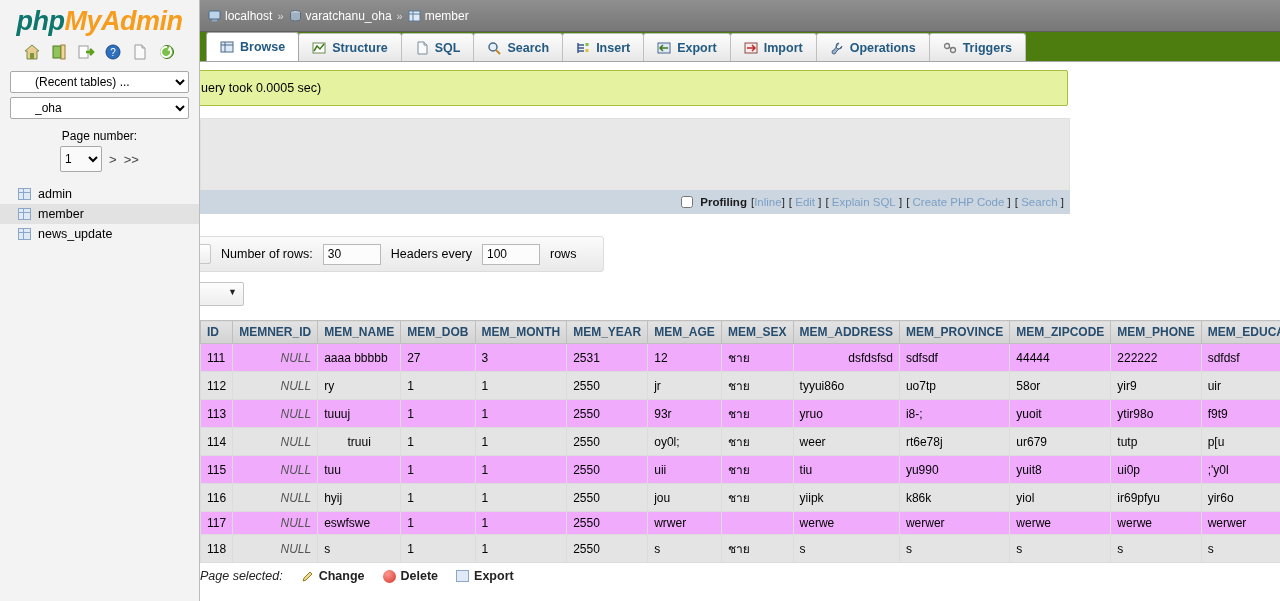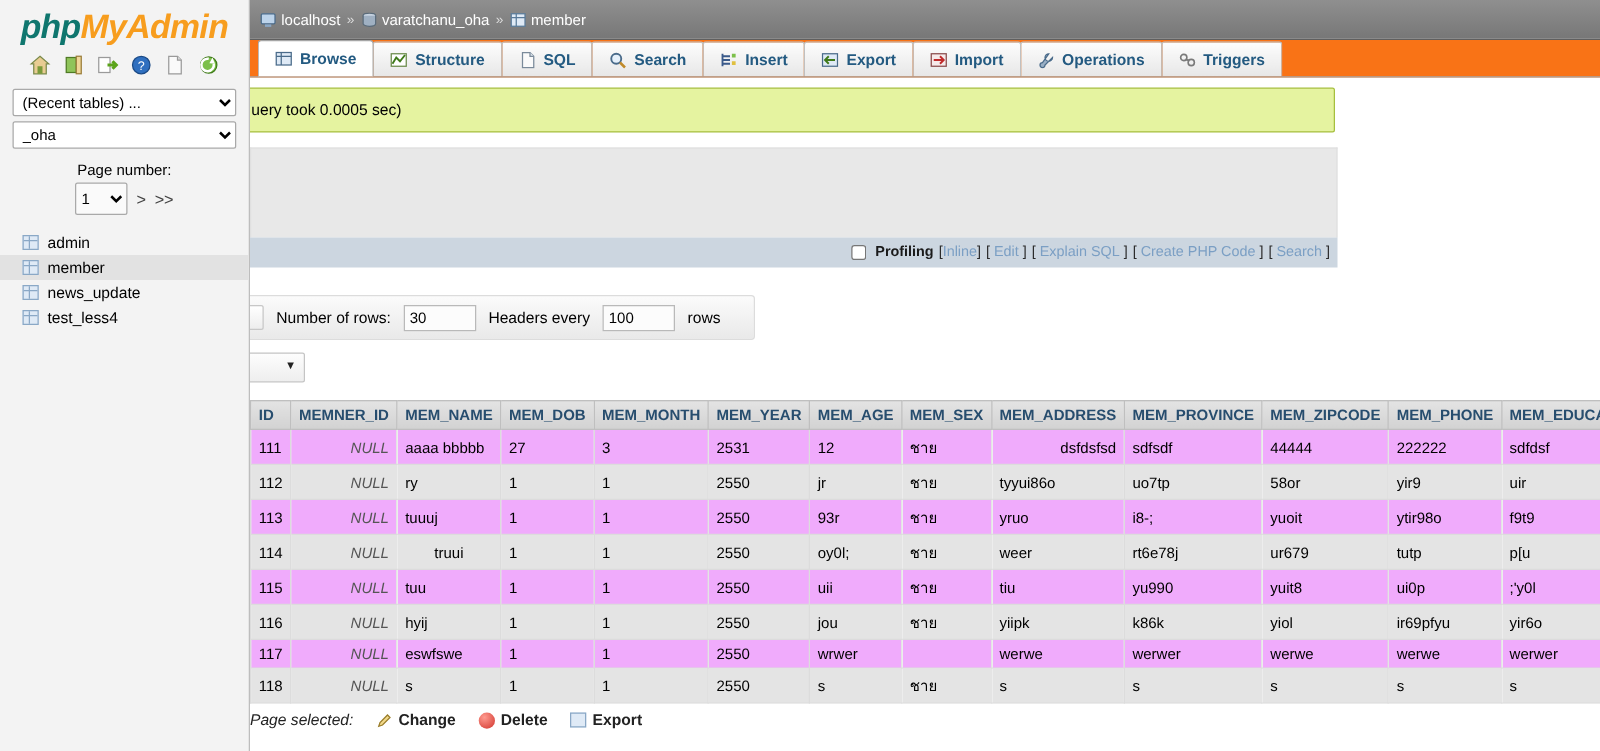--- a/index.html
+++ b/index.html
@@ -29,21 +29,21 @@
   .logo .admin { color: #f79d1e; }
 
   .icon-row { display: flex; justify-content: center; gap: 9px; padding: 6px 0 8px 0; }
   .navicon { width: 18px; height: 18px; position: relative; display: inline-block; cursor: pointer; }
 
   .sel-wrap { padding: 2px 10px; }
   select.pma-select {
     width: 100%; height: 22px;
     font-family: "Liberation Sans", sans-serif; font-size: 12px;
     border: 1px solid #a9a9a9; background: #fff;
-    border-radius: 2px; padding-left: 3px;
+    border-radius: 2px; padding-left: 20px;
   }
   .pagenum-label { text-align: center; font-size: 12px; margin-top: 8px; color: #000; }
   .pagenum-row { display: flex; justify-content: center; align-items: center; gap: 7px; margin-top: 3px; }
   select.pagenum-select {
     width: 42px; height: 26px; font-size: 12px;
     border: 1px solid #a9a9a9; background: #fafafa; border-radius: 2px;
     font-family: "Liberation Sans", sans-serif;
   }
   .pagenav { color: #444; font-size: 13px; text-decoration: none; cursor: pointer; }
 
@@ -91,21 +91,21 @@
     height: 32px; background: linear-gradient(to bottom, #8f8f8f 0%, #777 100%);
     color: #fff; display: flex; align-items: center; padding-left: 8px;
     font-size: 12px; border-bottom: 1px solid #5f5f5f;
   }
   .bc-item { display: inline-flex; align-items: center; gap: 4px; }
   .bc-sep { margin: 0 5px; color: #ddd; font-size: 11px; }
   .bc-ico { width: 13px; height: 12px; display: inline-block; }
   .bc-link { color: #fff; text-decoration: none; cursor: pointer; }
 
   .tabbar {
-    height: 30px; background: #f97316; border-bottom: 1px solid #a6a6a6;
+    height: 30px; background: #4d7c0f; border-bottom: 1px solid #a6a6a6;
     display: flex; align-items: flex-end; padding-left: 6px; gap: 0;
   }
   .tab {
     display: flex; align-items: center; gap: 6px;
     height: 28px; padding: 0 13px;
     font-size: 12.5px; font-weight: bold; color: #235a81;
     border: 1px solid #c0c0c0; border-bottom: none;
     background: linear-gradient(to bottom, #fdfdfd, #e7e7e7);
     border-radius: 3px 3px 0 0; cursor: pointer;
     margin-right: -1px; position: relative;
@@ -269,24 +269,20 @@
         <span class="tbl-icon"></span>
         <span>admin</span>
       </li>
       <li class="table-item active">
         <span class="tbl-icon"></span>
         <span>member</span>
       </li>
       <li class="table-item">
         <span class="tbl-icon"></span>
         <span>news_update</span>
-      </li>
-      <li class="table-item">
-        <span class="tbl-icon"></span>
-        <span>test_less4</span>
       </li>
     </ul>
 
   </div>
 
   <div id="main">
 
     <div class="breadcrumb">
       <span class="bc-item">
         <span class="bc-ico">

